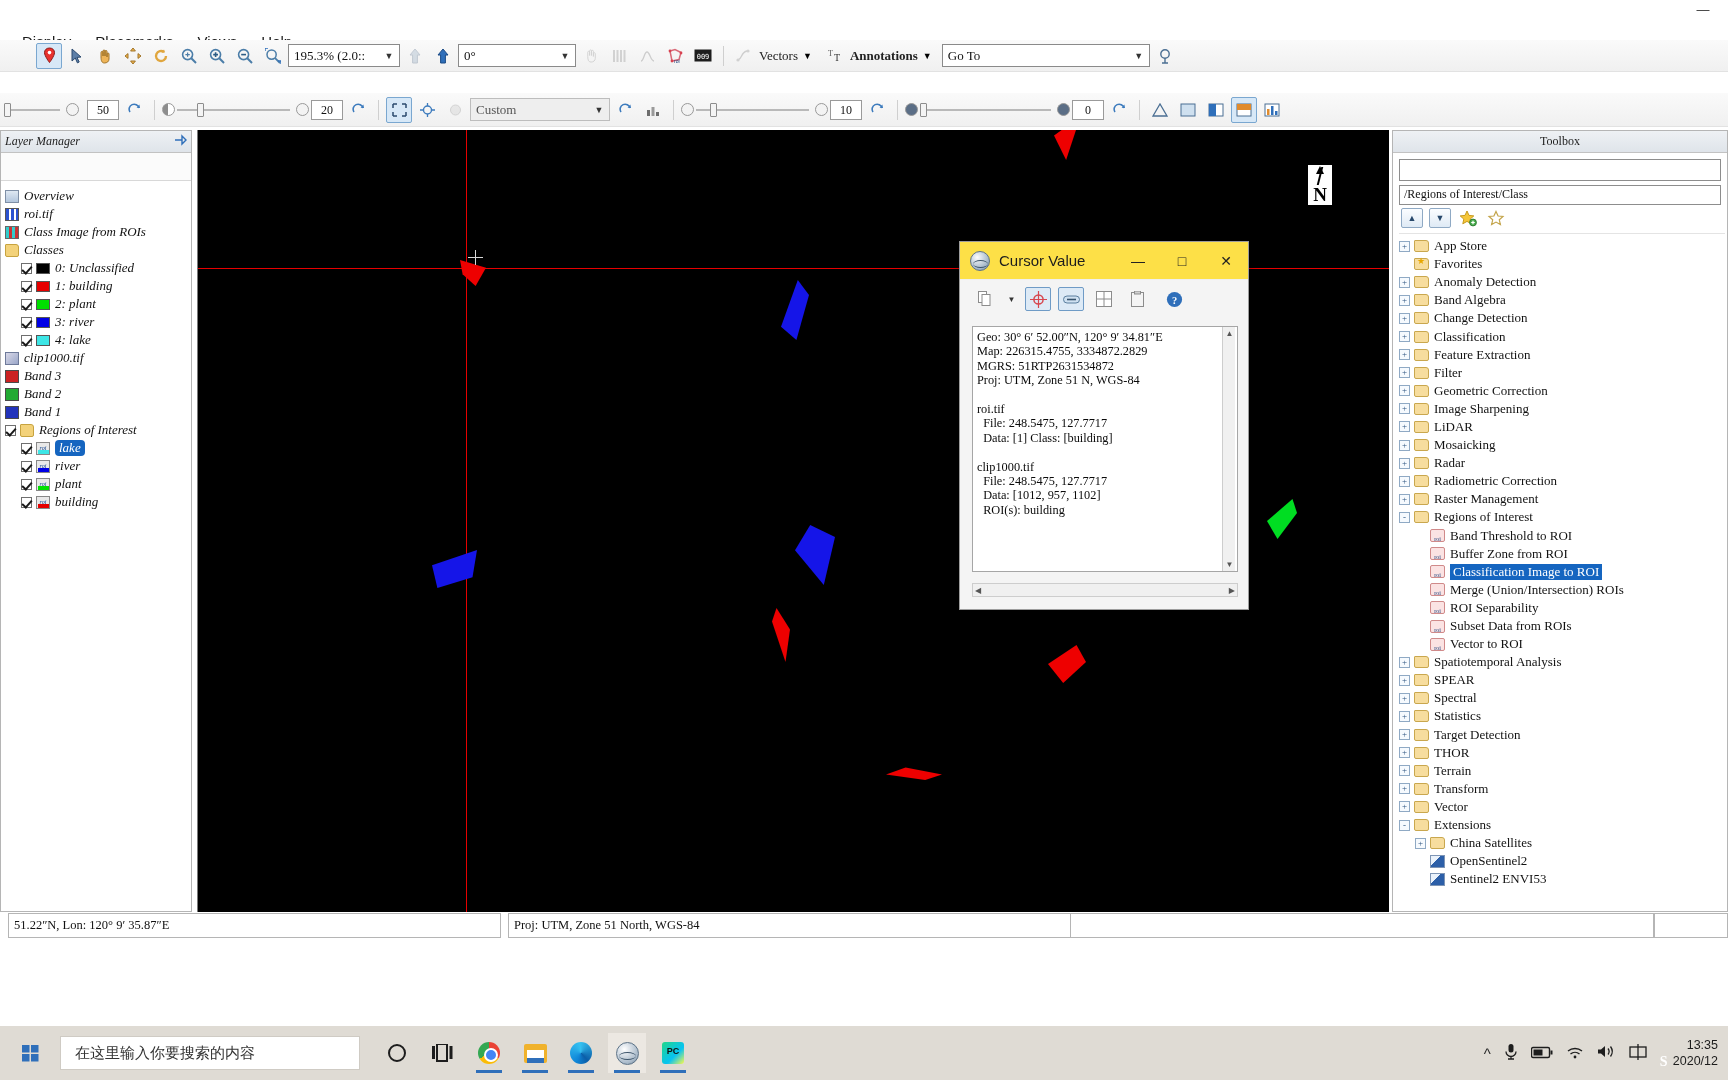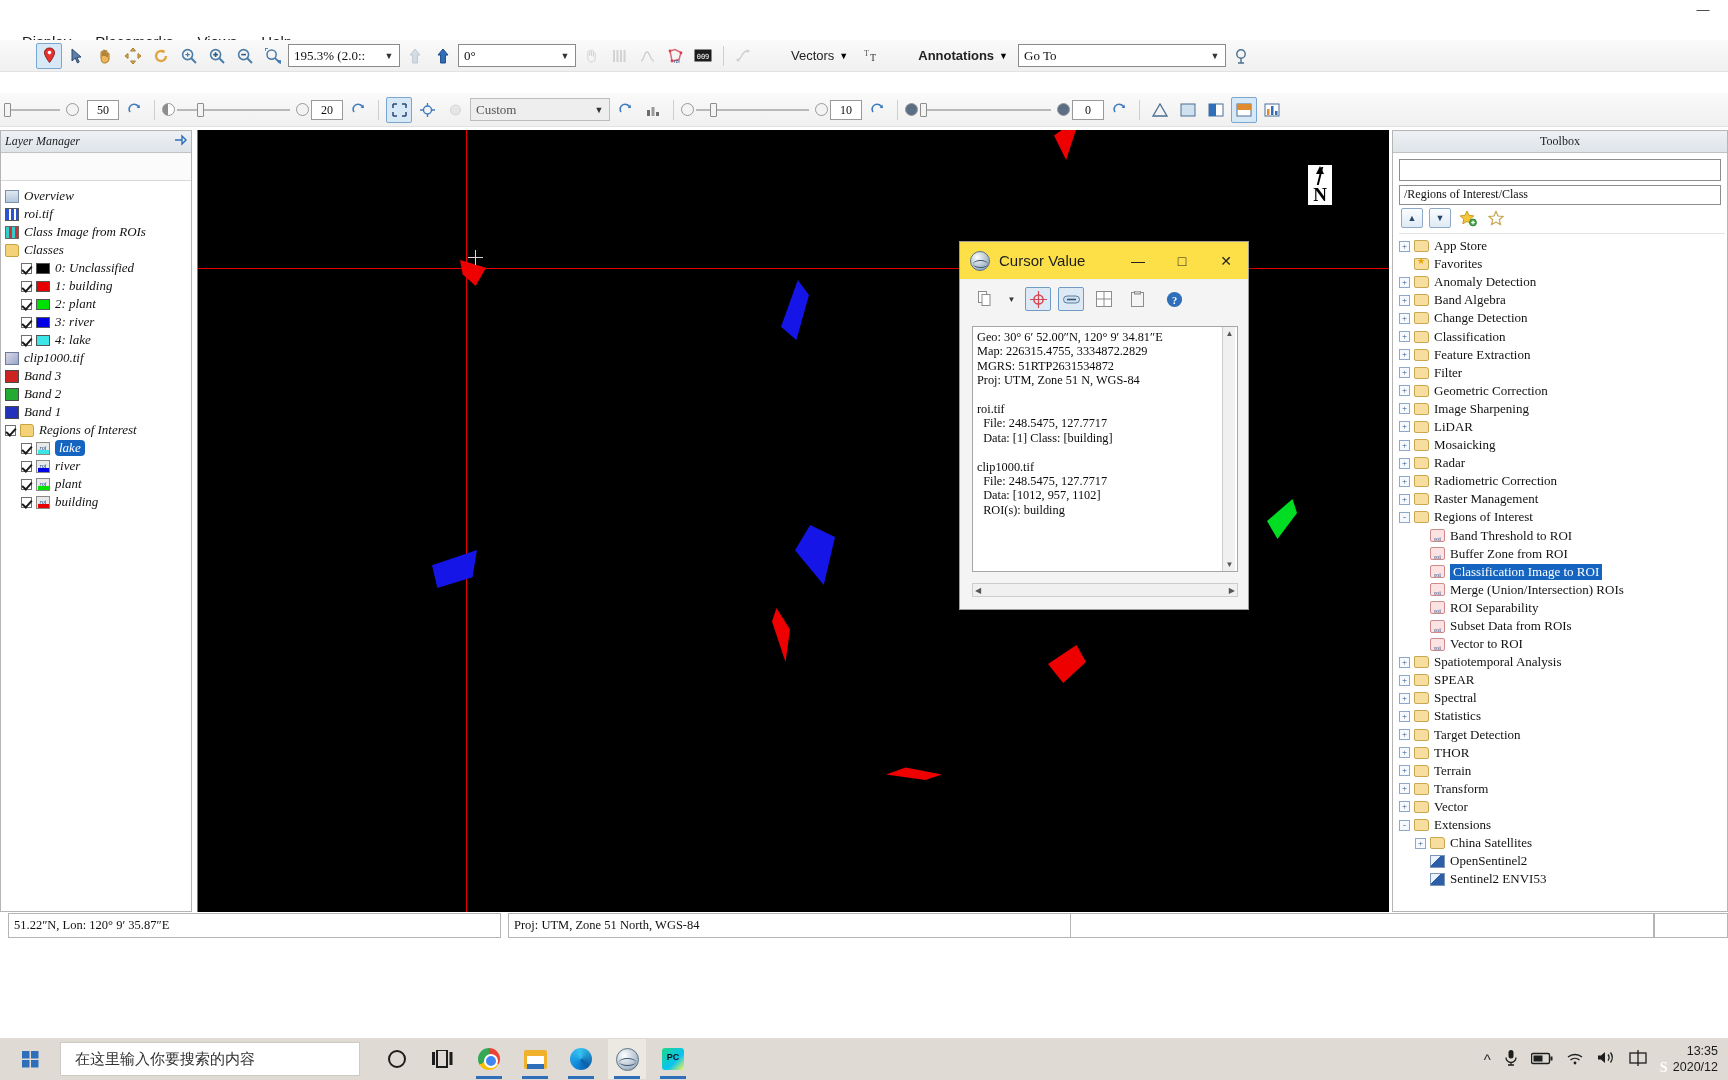--- a/index.html
+++ b/index.html
@@ -68,21 +68,21 @@
     font-size:12px; text-align:center; line-height:18px; color:#111;
     font-family:"Liberation Serif", serif;
   }
   .slider { display:flex; align-items:center; gap:0px; }
   .strack { width:96px; height:2px; background:#b9b9b9; position:relative;}
   .sknob { width:7px; height:14px; background:#f4f4f4; border:1px solid #8d8d8d; border-radius:1px;}
   .circ { width:13px; height:13px; border-radius:50%; border:1px solid #999; }
   .circ.half { background:linear-gradient(90deg,#8d8d8d 50%, #fff 50%); }
   .circ.open { background:#f3f3f3; }
   .circ.dark { background:#5b6e86; }
-  .tlabel { font-size:13px; color:#222; font-family:Liberation Sans, sans-serif;margin-left:32px; }
+  .tlabel { font-size:13px; color:#222; font-family:Liberation Serif, serif; }
 
   
   .lm {
     position:absolute; left:0; top:130px; width:192px; height:782px;
     background:#ffffff; border:1px solid #b5b5b5;font-style:italic;
   }
   .lm-title {
     height:22px; background:linear-gradient(#eef1f4,#dfe4ea); border-bottom:1px solid #c2c2c2;
     display:flex; align-items:center; justify-content:space-between; padding:0 4px;
     font-size:12px; color:#222; font-family:"Liberation Serif", serif;
@@ -256,21 +256,21 @@
     font-size:12.5px; font-family:"Liberation Serif", serif; color:#111;
     display:flex; align-items:center; padding-left:5px; white-space:nowrap; overflow:hidden;
   }
   .sf1 { left:8px; width:493px; }
   .sf2 { left:508px; width:577px; }
   .sf3 { left:1070px; width:584px; }
   .sf4 { left:1654px; width:74px; }
 
   
   .taskbar {
-    position:absolute; left:0; bottom:0; width:1728px; height:42px;
+    position:absolute; left:0; bottom:0; width:1728px; height:54px;
     background:#dfdbd4; display:flex; align-items:center;
   }
   .startbtn { width:60px; height:42px; display:flex; align-items:center; justify-content:center; }
   .winlogo { width:17px; height:17px;
     background:
       linear-gradient(#2f6fba,#2f6fba) 0 0/7.5px 7.5px no-repeat,
       linear-gradient(#2f6fba,#2f6fba) 9.5px 0/7.5px 7.5px no-repeat,
       linear-gradient(#2f6fba,#2f6fba) 0 9.5px/7.5px 7.5px no-repeat,
       linear-gradient(#2f6fba,#2f6fba) 9.5px 9.5px/7.5px 7.5px no-repeat;
   }

